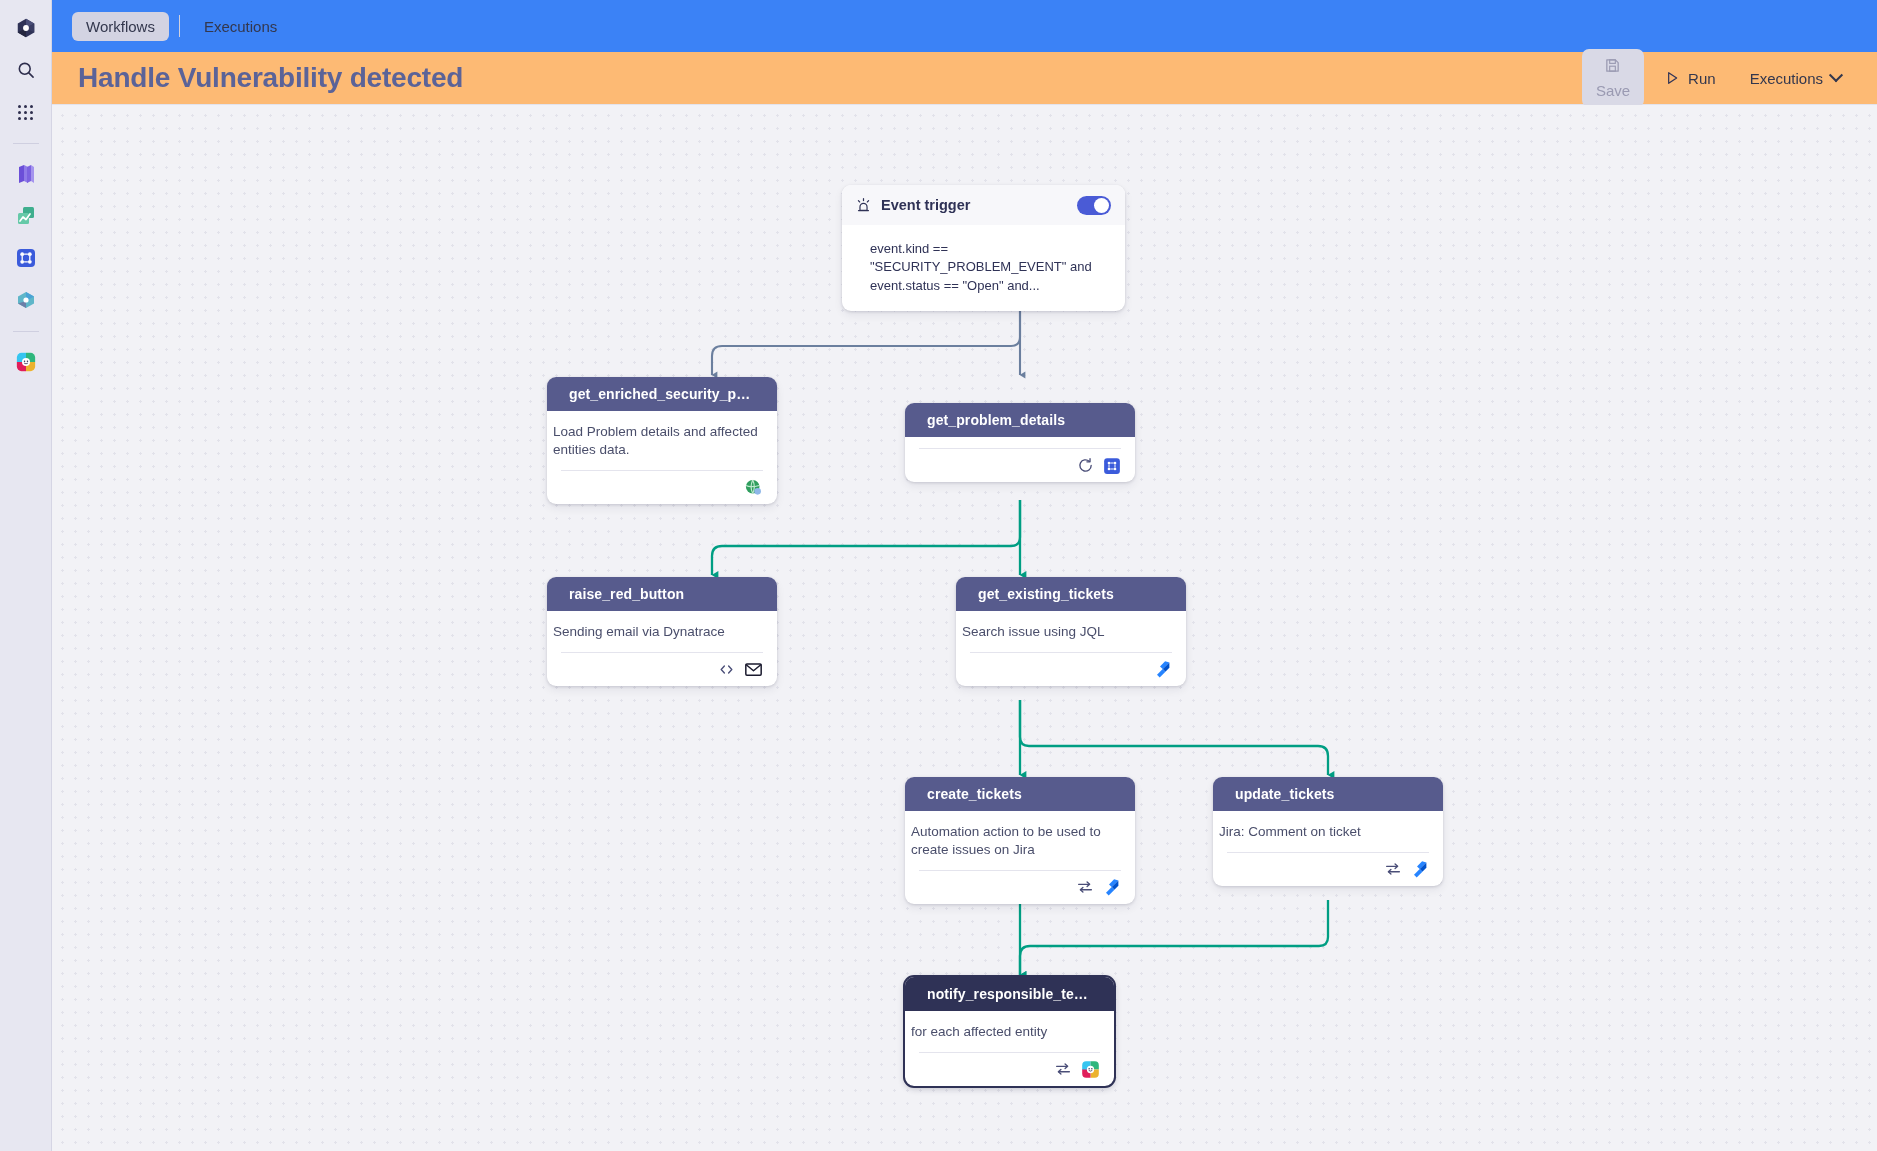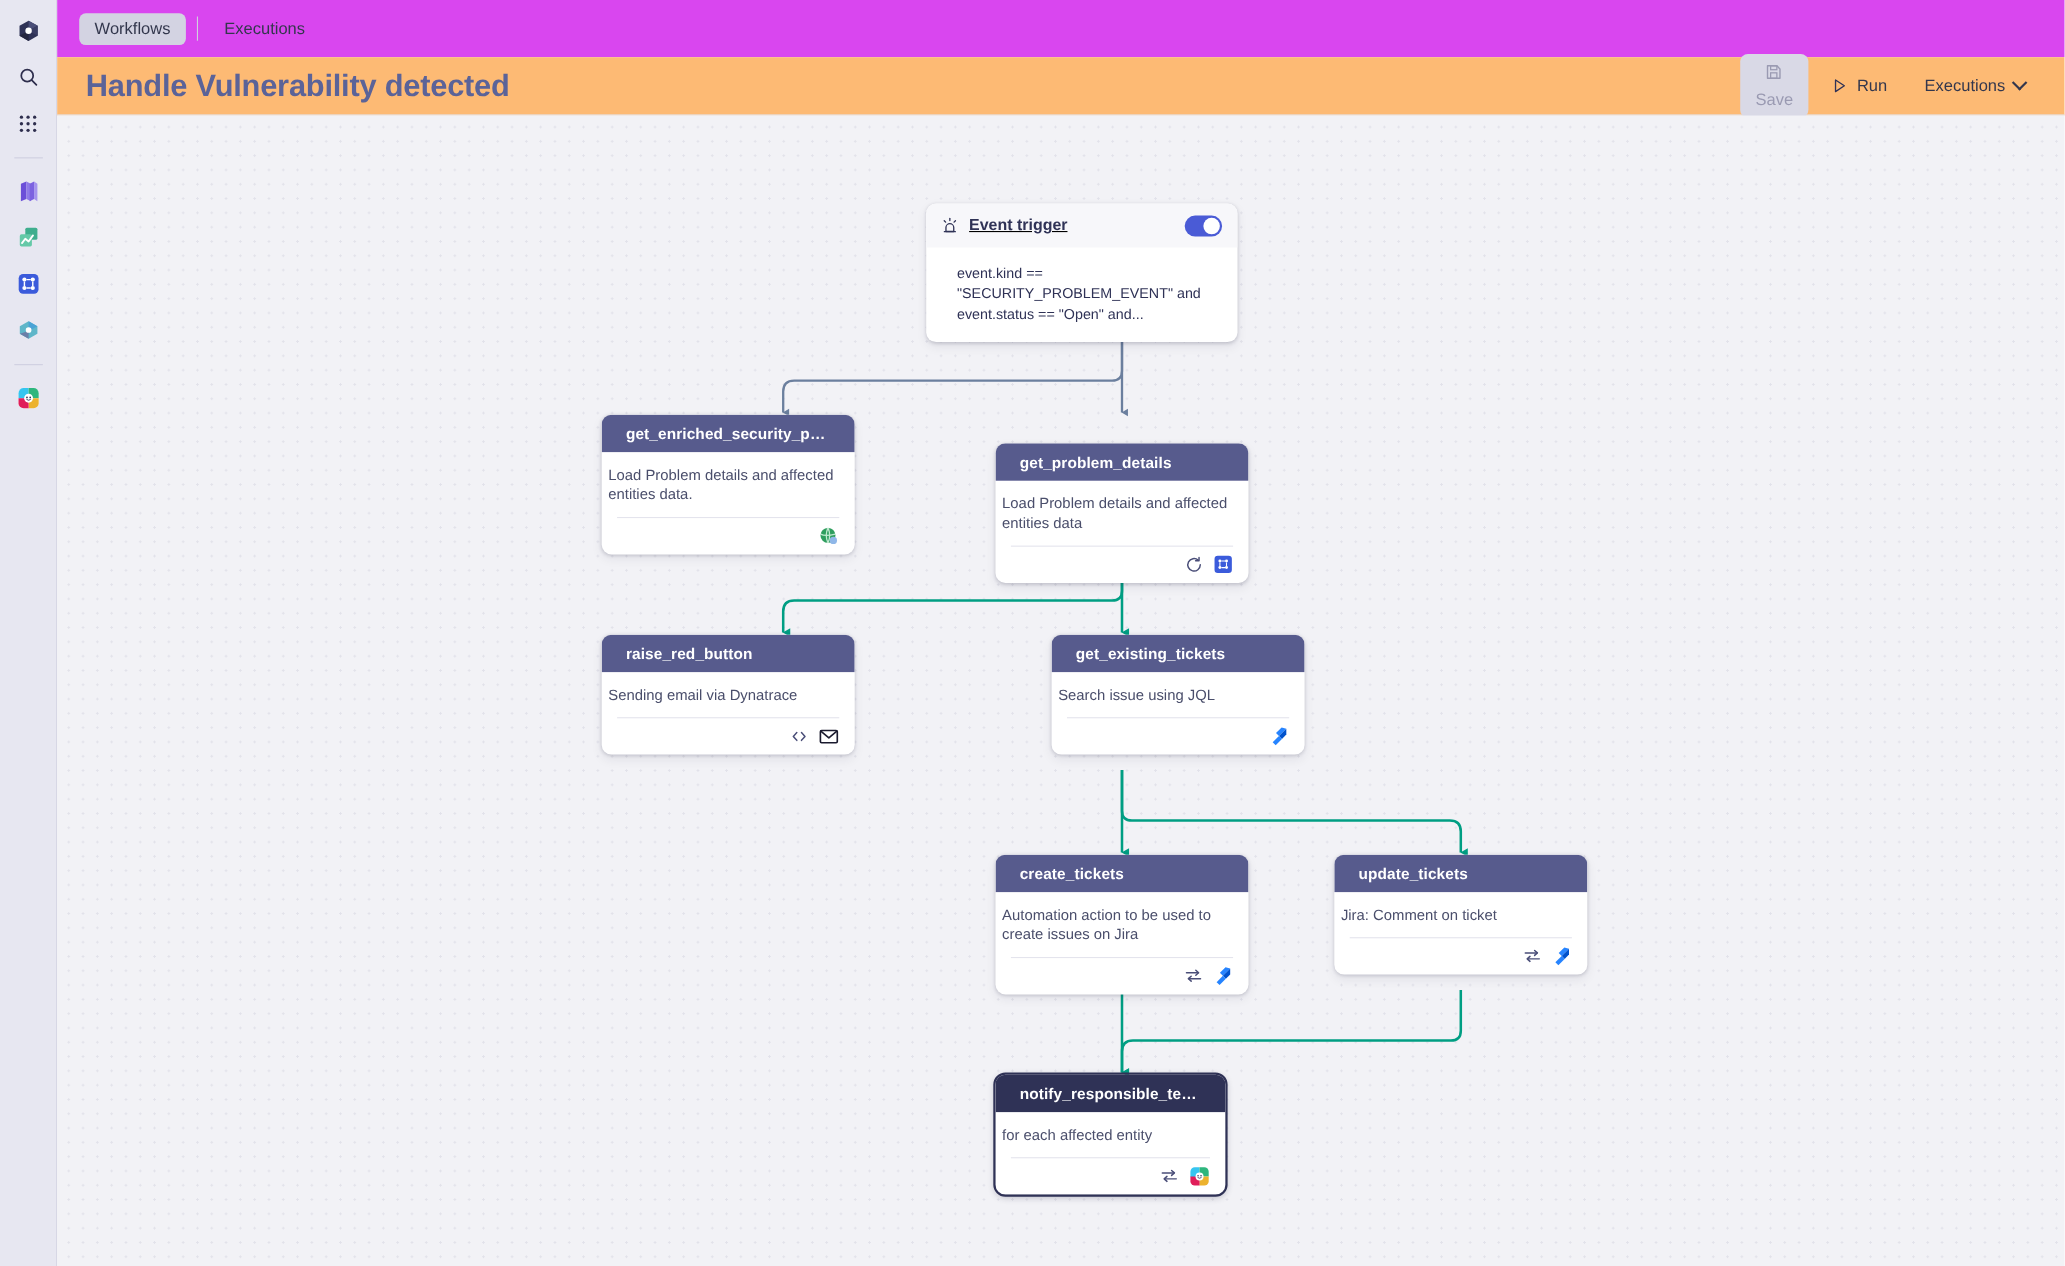--- a/index.html
+++ b/index.html
@@ -28,21 +28,21 @@
   }
   .rail-sep { width: 26px; height: 1px; background: #cfcfe0; margin: 9px 0 10px; }
   .dot9 { display: grid; grid-template-columns: repeat(3, 3px); grid-gap: 3px; }
   .dot9 i { width: 3px; height: 3px; background: #2e2e4d; border-radius: 50%; display: block; }
 
   
   .main { flex: 1 1 auto; display: flex; flex-direction: column; min-width: 0; }
 
   
   .topbar {
-    height: 52px; background: #d946ef;
+    height: 52px; background: #3b82f6;
     display: flex; align-items: center; padding-left: 20px;
     flex: 0 0 52px;
   }
   .tab {
     font-size: 15px; color: #33374d; padding: 6px 14px;
     border-radius: 6px; cursor: pointer; font-weight: 500; white-space: nowrap;
   }
   .tab.active { background: #d3d3e2; }
   .tab-div { width: 1px; height: 22px; background: #d0d0de; margin: 0 10px; }
 
@@ -101,21 +101,21 @@
   .ficon { display: flex; align-items: center; justify-content: center; cursor: pointer; }
 
   
   .trigger {
     position: absolute; border-radius: 9px; background: #ffffff;
     box-shadow: 0 1px 3px rgba(30,30,60,.16), 0 4px 10px rgba(30,30,60,.07);
     overflow: hidden;
   }
   .trigger-head {
     background: #f7f7fa; height: 40px; display: flex; align-items: center;
-    justify-content: space-between; padding: 0 14px 0 13px; text-decoration: underline;
+    justify-content: space-between; padding: 0 14px 0 13px;
   }
   .trigger-title { display: flex; align-items: center; gap: 9px;
     font-size: 14.5px; font-weight: 700; color: #2f3256; }
   .toggle { width: 34px; height: 19px; border-radius: 10px; background: #4a5bd6;
     position: relative; cursor: pointer; flex: 0 0 34px; }
   .toggle::after { content:""; position:absolute; right:2px; top:2px;
     width:15px; height:15px; border-radius:50%; background:#fff; }
   .trigger-body { padding: 15px 18px 16px 28px; }
   .trigger-expr { font-size: 13px; line-height: 1.42; color: #2f3256; }
 </style>
@@ -316,23 +316,20 @@
               <path d="M11 2.4q-4 8.6 0 17.2" stroke="#bfe9cf" stroke-width="1.5" fill="none"></path>
               <path d="M11 2.4q4 8.6 0 17.2" stroke="#bfe9cf" stroke-width="1.5" fill="none"></path>
               <circle cx="17.2" cy="16.8" r="4.2" fill="#8fb7e8"></circle>
             </svg>
           </span>
         </div>
       </div>
 
       <div class="node" style="left:853px; top:272px; width:230px;margin-top:26px;">
         <div class="node-head">get_problem_details</div>
-        <div class="node-body">
-          <div class="node-desc">Load Problem details and affected entities data</div>
-        </div>
         <div class="node-foot">
           <span class="ficon">
             <svg width="17" height="17" viewBox="0 0 24 24" fill="none" aria-hidden="true">
               <path d="M20 12a8 8 0 1 1-2.7-6" stroke="#4a4e78" stroke-width="1.9" stroke-linecap="round"></path>
               <path d="M18.4 2.5 L18.4 6.8 L14 6.8" stroke="#4a4e78" stroke-width="1.9" stroke-linecap="round" stroke-linejoin="round"></path>
             </svg>
           </span>
           <span class="ficon">
             <svg width="18" height="18" viewBox="0 0 24 24" aria-hidden="true">
               <rect x="1.5" y="1.5" width="21" height="21" rx="4" fill="#3b5bdb"></rect>

